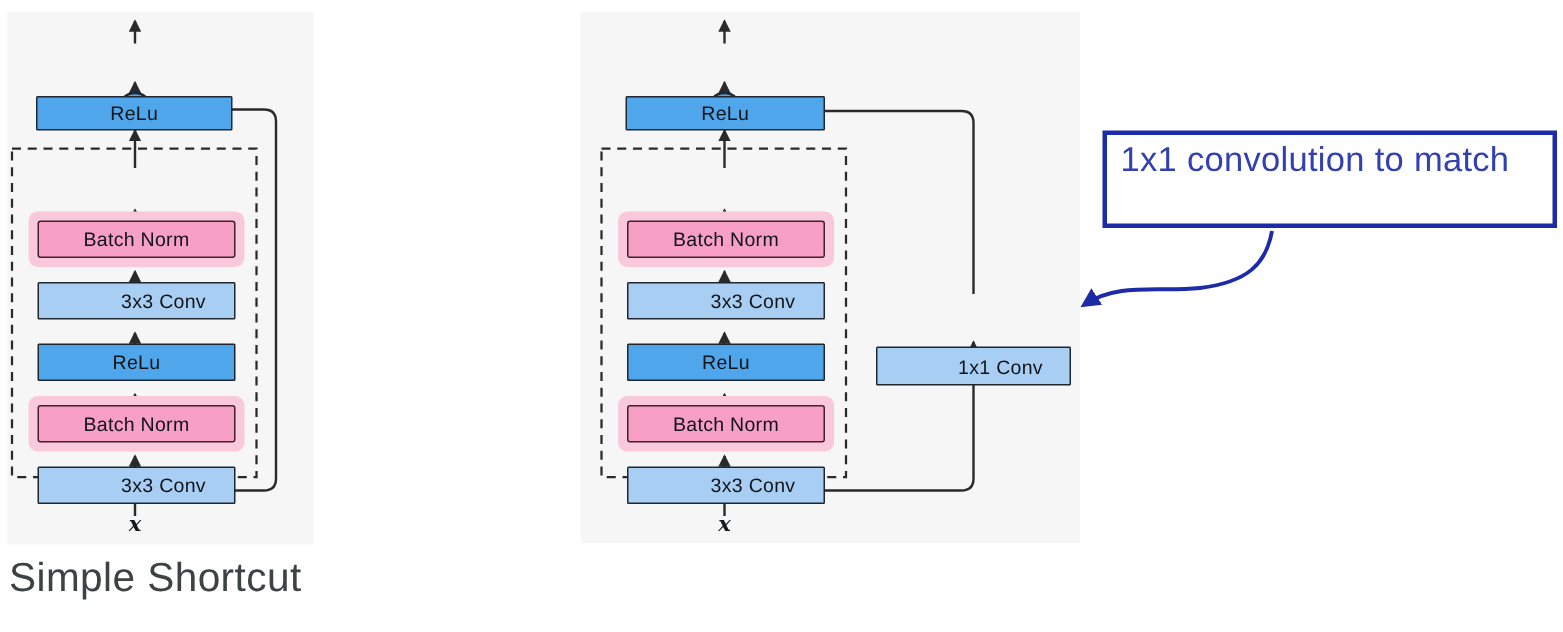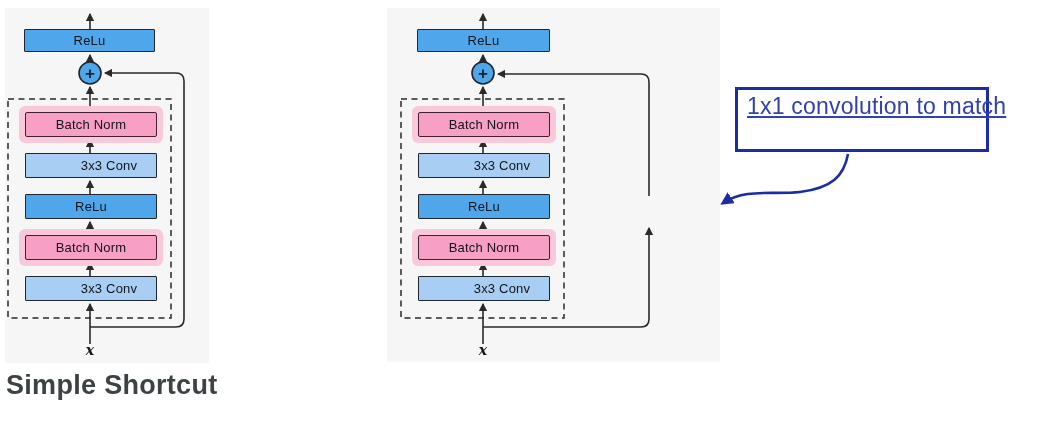--- a/index.html
+++ b/index.html
@@ -22,43 +22,43 @@
   .dashed{fill:none;stroke:var(--line);stroke-width:1.5px;stroke-dasharray:6 4.5;}
   .sum-circle{fill:var(--relu_fill);stroke:var(--box_border);stroke-width:1.6px;}
   .sum-text{font-family:"Liberation Sans",sans-serif;font-size:17px;font-weight:700;
     fill:#15202c;text-anchor:middle;}
   .ah-fill{fill:var(--line);}
   .ahblue-fill{fill:var(--annotation_blue);}
   .blue-wire{fill:none;stroke:var(--annotation_blue);stroke-width:2.6px;}
   .box{
     position:absolute;display:flex;align-items:center;justify-content:center;
     border:1.5px solid var(--box_border);box-sizing:border-box;
-    font-size:13px;color:var(--box_text);border-radius:1px;letter-spacing:.2px;
+    font-size:13px;color:var(--box_text);border-radius:1px;letter-spacing:.2px;margin-top:35px;
   }
   .relu{background:var(--relu_fill);}
   .conv{background:var(--conv_fill);padding-left:36px;}
   .bn{
     background:var(--bn_fill);border-color:var(--bn_border);
     border-radius:2px;box-shadow:0 0 0 6px var(--bn_halo);
   }
   .x-label{
     position:absolute;width:24px;text-align:center;
     font-family:"DejaVu Serif","Liberation Serif",serif;
     font-style:italic;font-weight:700;font-size:14px;color:#15181b;
   }
   .diagram-title{
-    position:absolute;font-size:27px;font-weight:700;color:var(--title_color);
+    position:absolute;font-size:27px;font-weight:400;color:var(--title_color);
     letter-spacing:.3px;white-space:nowrap;
   }
   #annotation-box{
-    position:absolute;left:735px;top:87px;width:254px;height:65px;
+    position:absolute;left:735px;top:87px;width:303px;height:65px;
     border:3px solid var(--annotation_blue);box-sizing:border-box;
     background:#ffffff;padding:2px 8px 0 9px;
     color:var(--annotation_text);font-size:23px;line-height:28px;
-    letter-spacing:.2px;white-space:nowrap;text-decoration:underline;
+    letter-spacing:.2px;white-space:nowrap;
   }
 </style>
 </head>
 <body>
 
 <div id="stage">
 
   <div id="panel-left" class="panel"></div>
   <div id="panel-right" class="panel"></div>
 
@@ -110,19 +110,20 @@
   <div class="box conv" style="left:25px;top:276px;width:132px;height:25px;">3x3 Conv</div>
   <div class="x-label" style="left:78px;top:342px;">x</div>
   <div class="diagram-title" style="left:6px;top:370px;">Simple Shortcut</div>
 
   <div class="box relu" style="left:417px;top:29px;width:133px;height:23px;">ReLu</div>
   <div class="box bn" style="left:418px;top:112px;width:132px;height:25px;">Batch Norm</div>
   <div class="box conv" style="left:418px;top:153px;width:132px;height:25px;">3x3 Conv</div>
   <div class="box relu" style="left:418px;top:194px;width:132px;height:25px;">ReLu</div>
   <div class="box bn" style="left:418px;top:235px;width:132px;height:25px;">Batch Norm</div>
   <div class="box conv" style="left:418px;top:276px;width:132px;height:25px;">3x3 Conv</div>
+  <div class="box conv" style="left:584px;top:196px;width:130px;height:26px;">1x1 Conv</div>
   <div class="x-label" style="left:471px;top:342px;">x</div>
 
   <div id="annotation-box">
     <div>1x1 convolution to match</div>
   </div>
 
 </div>
 
 </body></html>

